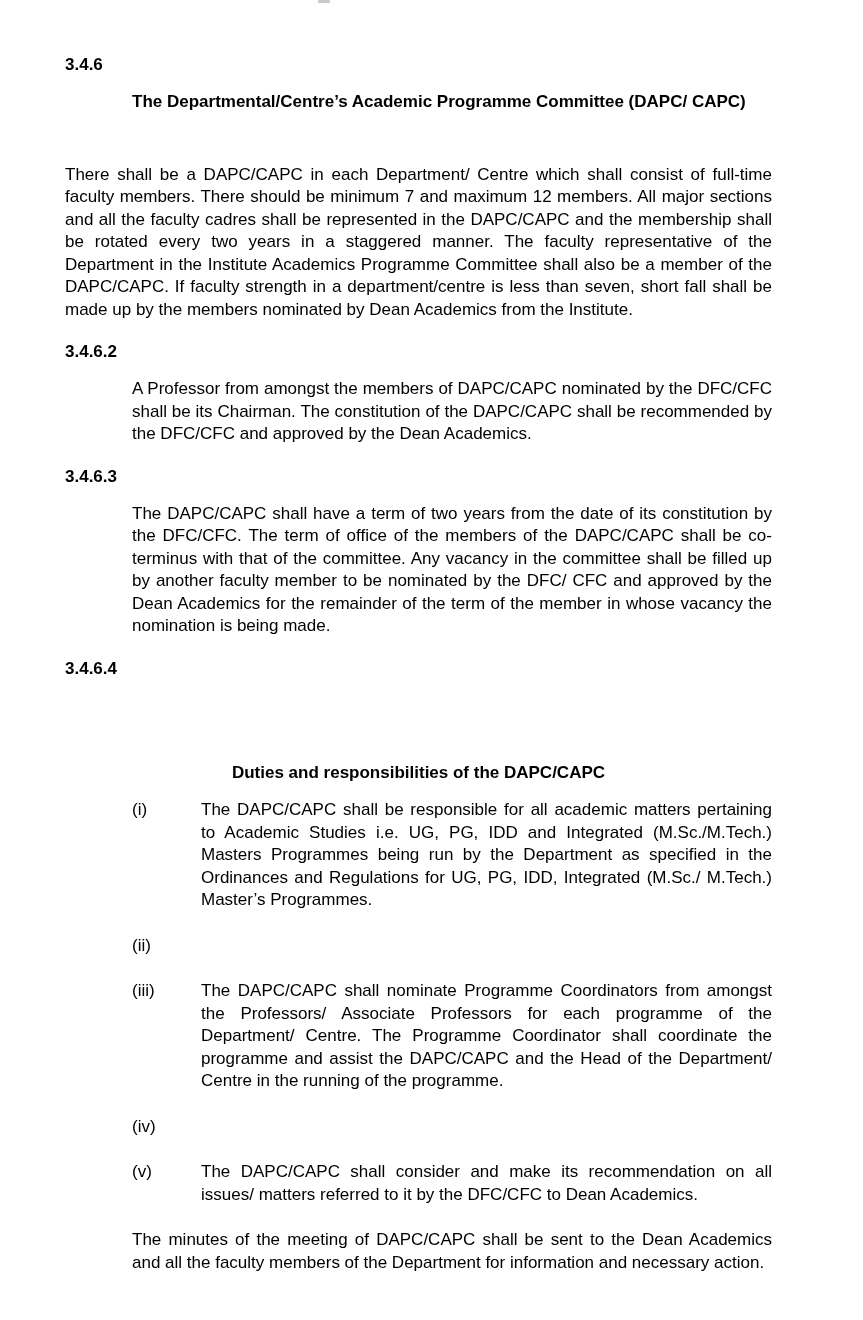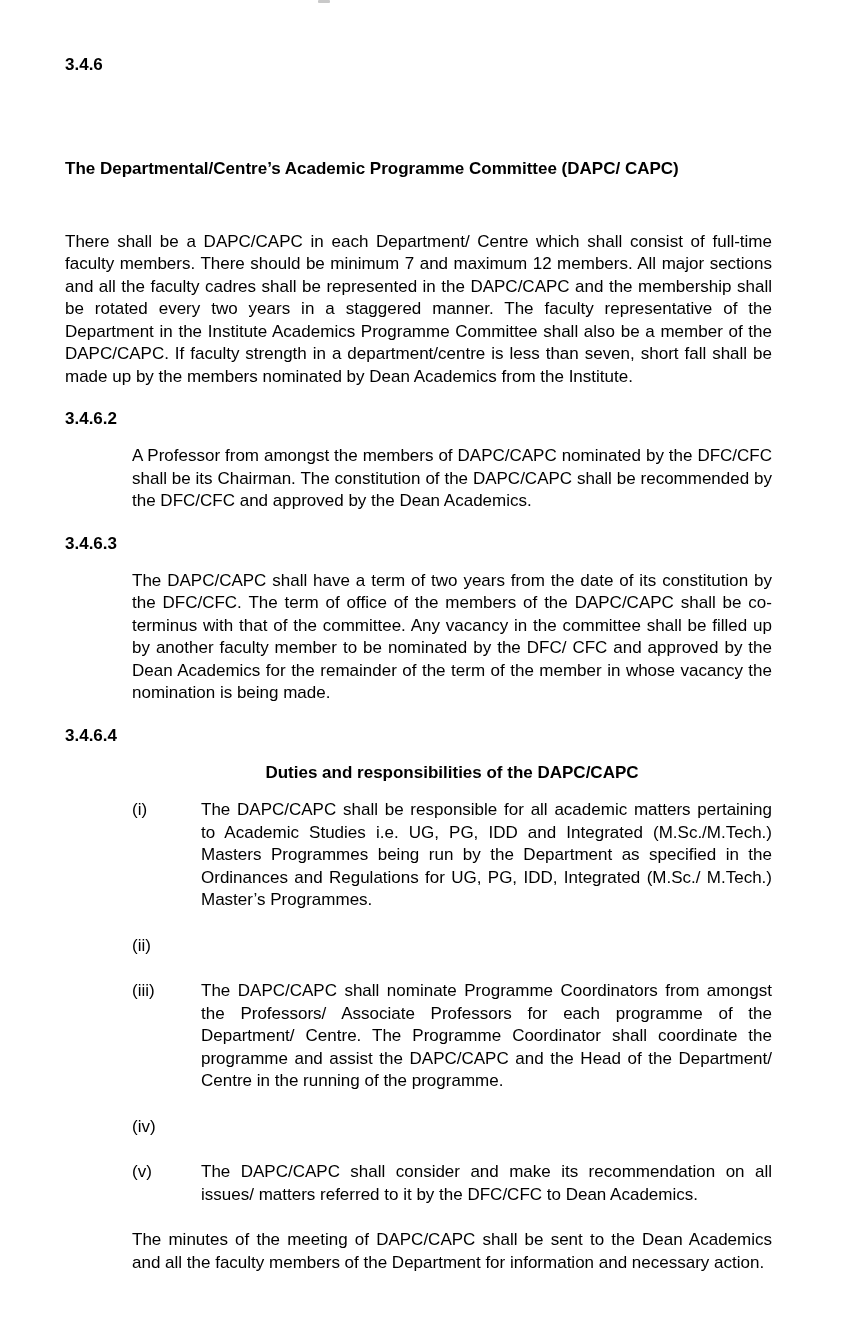--- a/index.html
+++ b/index.html
@@ -40,23 +40,23 @@
   .para .num {
     flex: 0 0 67px;
     width: 67px;
     font-weight: 700;
   }
   .para .body {
     flex: 1;
     text-align: justify;
     margin-top: 37px;
   }
-  .para.main-heading { margin-bottom: 13px; flex-direction: column; }
+  .para.main-heading { margin-bottom: 13px; }
   .para.main-heading .body { font-weight: 700; }
-  .para.duties-heading { margin-bottom: 15px; }
+  .para.duties-heading { margin-bottom: 15px; flex-direction: column; }
   .para.duties-heading .body { font-weight: 700; text-align: center; }
   .list {
     margin-left: 67px;
   }
   .item {
     display: flex;
     margin: 0 0 23px 0;
   }
   .item .ilabel {
     flex: 0 0 69px;

